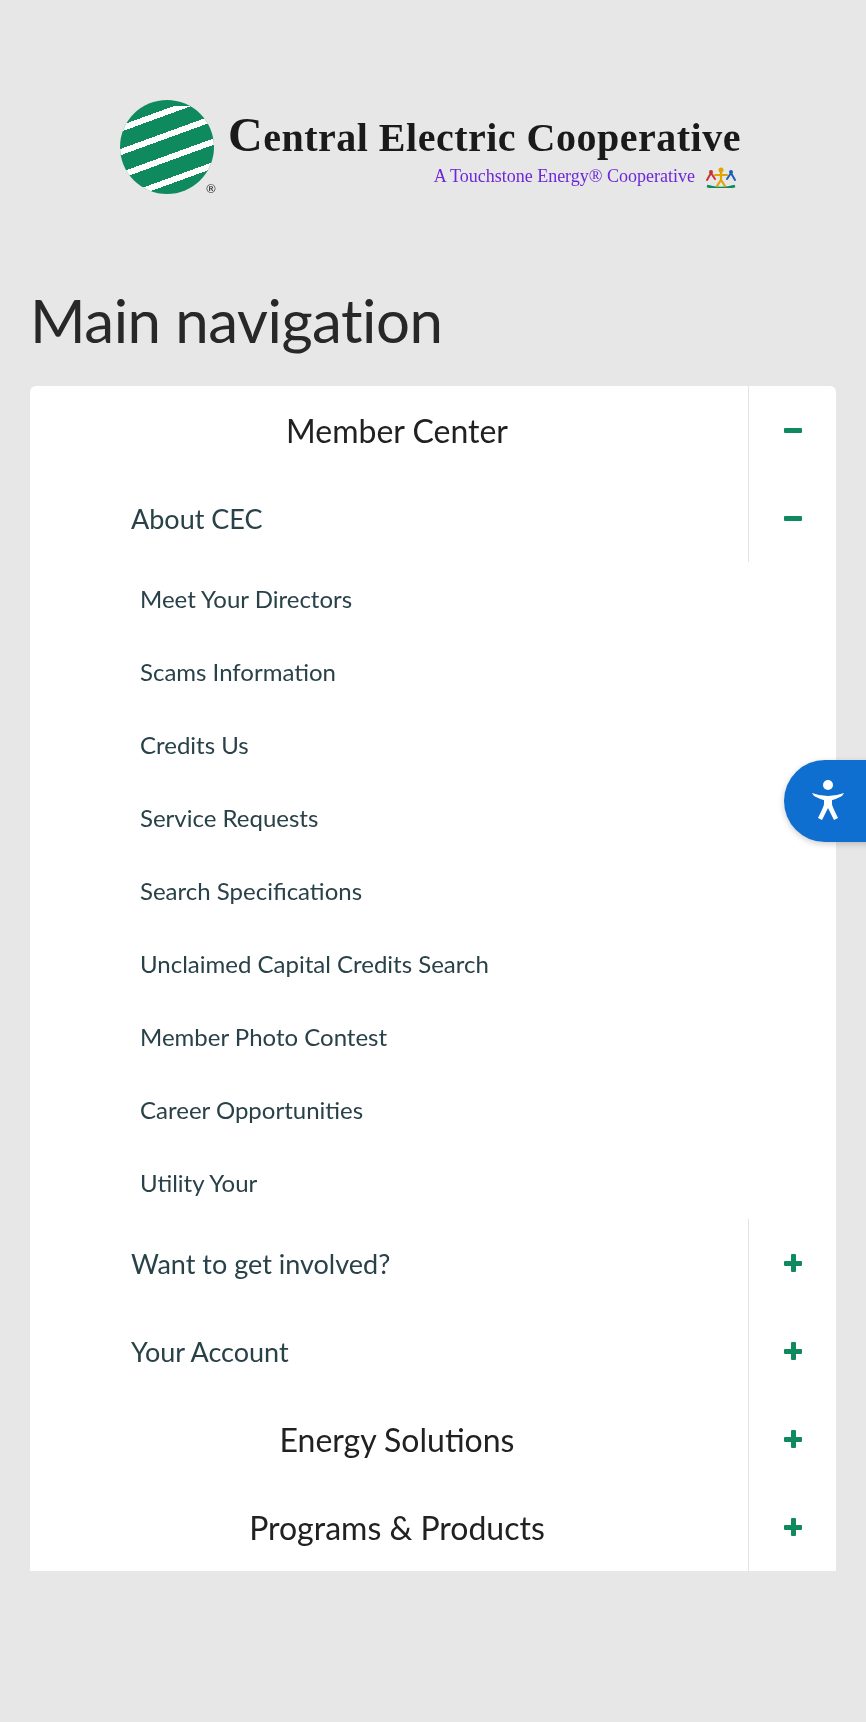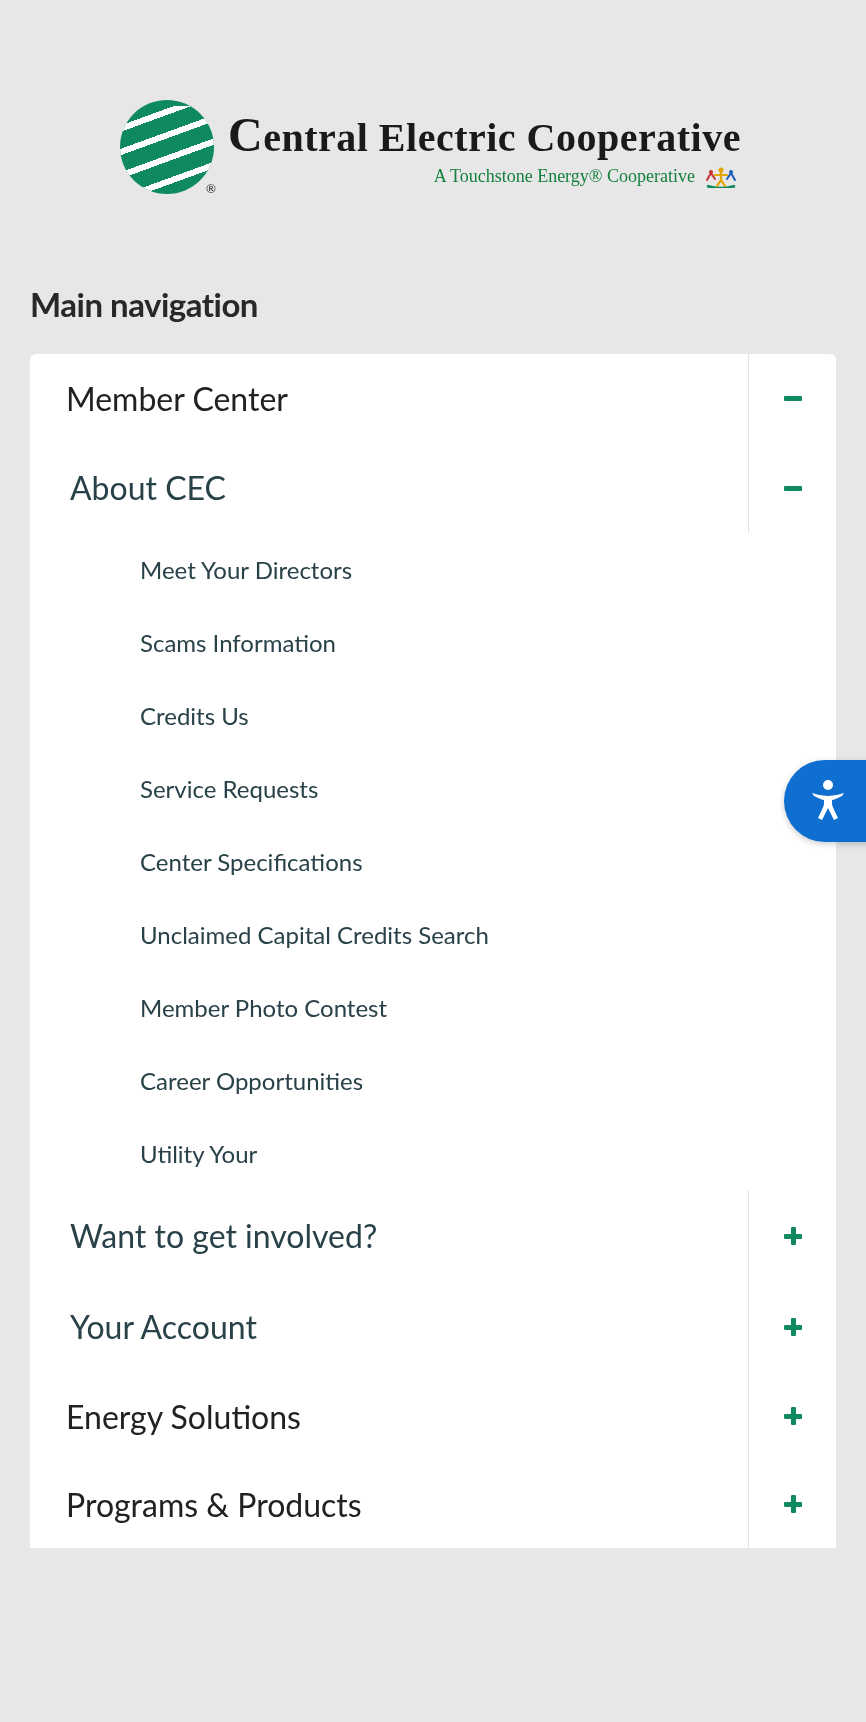--- a/index.html
+++ b/index.html
@@ -55,31 +55,31 @@
     color: #1a1a1a;
     letter-spacing: 0.5px;
   }
   .logo-name .bigC { font-size: 48px; }
   .logo-tag {
     display: flex;
     justify-content: flex-end;
     align-items: center;
     font-family: Georgia, "Times New Roman", serif;
     font-size: 18px;
-    color: #15803d;
+    color: #6d28d9;
     margin-top: 4px;
   }
   .tag-icon {
     margin-left: 6px;
     display: inline-flex;
   }
 
   h2.main-nav-title {
-    font-size: 33px;
-    font-weight: 700;
+    font-size: 60px;
+    font-weight: 400;
     color: #282828;
     margin: 40px 0 30px 0;
     letter-spacing: -0.5px;
   }
 
   .nav-panel {
     background: #fff;
     border-radius: 6px 6px 0 0;
     overflow: hidden;
   }
@@ -103,28 +103,29 @@
     color: #0f8a5f;
   }
   .toggle-cell svg { display: block; }
 
   
   .lvl1 > .nav-row { min-height: 88px; }
   .lvl1 > .nav-row > .nav-label {
     font-size: 32px;
     color: #212121;
     padding: 24px 20px 24px 36px;
+    text-align: center;
   }
 
   
   .lvl2 > .nav-row { min-height: 88px; }
   .lvl2 > .nav-row > .nav-label {
-    font-size: 32px;
+    font-size: 27px;
     color: #294148;
-    padding: 26px 20px 26px 40px;
+    padding: 26px 20px 26px 101px;
   }
 
   
   .lvl3 {
     font-size: 24px;
     color: #294148;
     padding: 22px 20px 22px 110px;
     cursor: pointer;
   }
 
@@ -198,21 +199,21 @@
               <svg width="24" height="24" viewBox="0 0 24 24">
                   <rect x="3" y="10" width="18" height="5" rx="1" fill="#0f8a5f"></rect>
                 </svg>
             </span>
           </div>
         </div>
         <div class="lvl3">Meet Your Directors</div>
         <div class="lvl3">Scams Information</div>
         <div class="lvl3">Credits Us</div>
         <div class="lvl3">Service Requests</div>
-        <div class="lvl3">Center Specifications</div>
+        <div class="lvl3">Search Specifications</div>
         <div class="lvl3">Unclaimed Capital Credits Search</div>
         <div class="lvl3">Member Photo Contest</div>
         <div class="lvl3">Career Opportunities</div>
         <div class="lvl3">Utility Your</div>
       </div>
 
       <div class="lvl2">
         <div class="nav-row">
           <div class="nav-label">Want to get involved?</div>
           <div class="toggle-cell">

